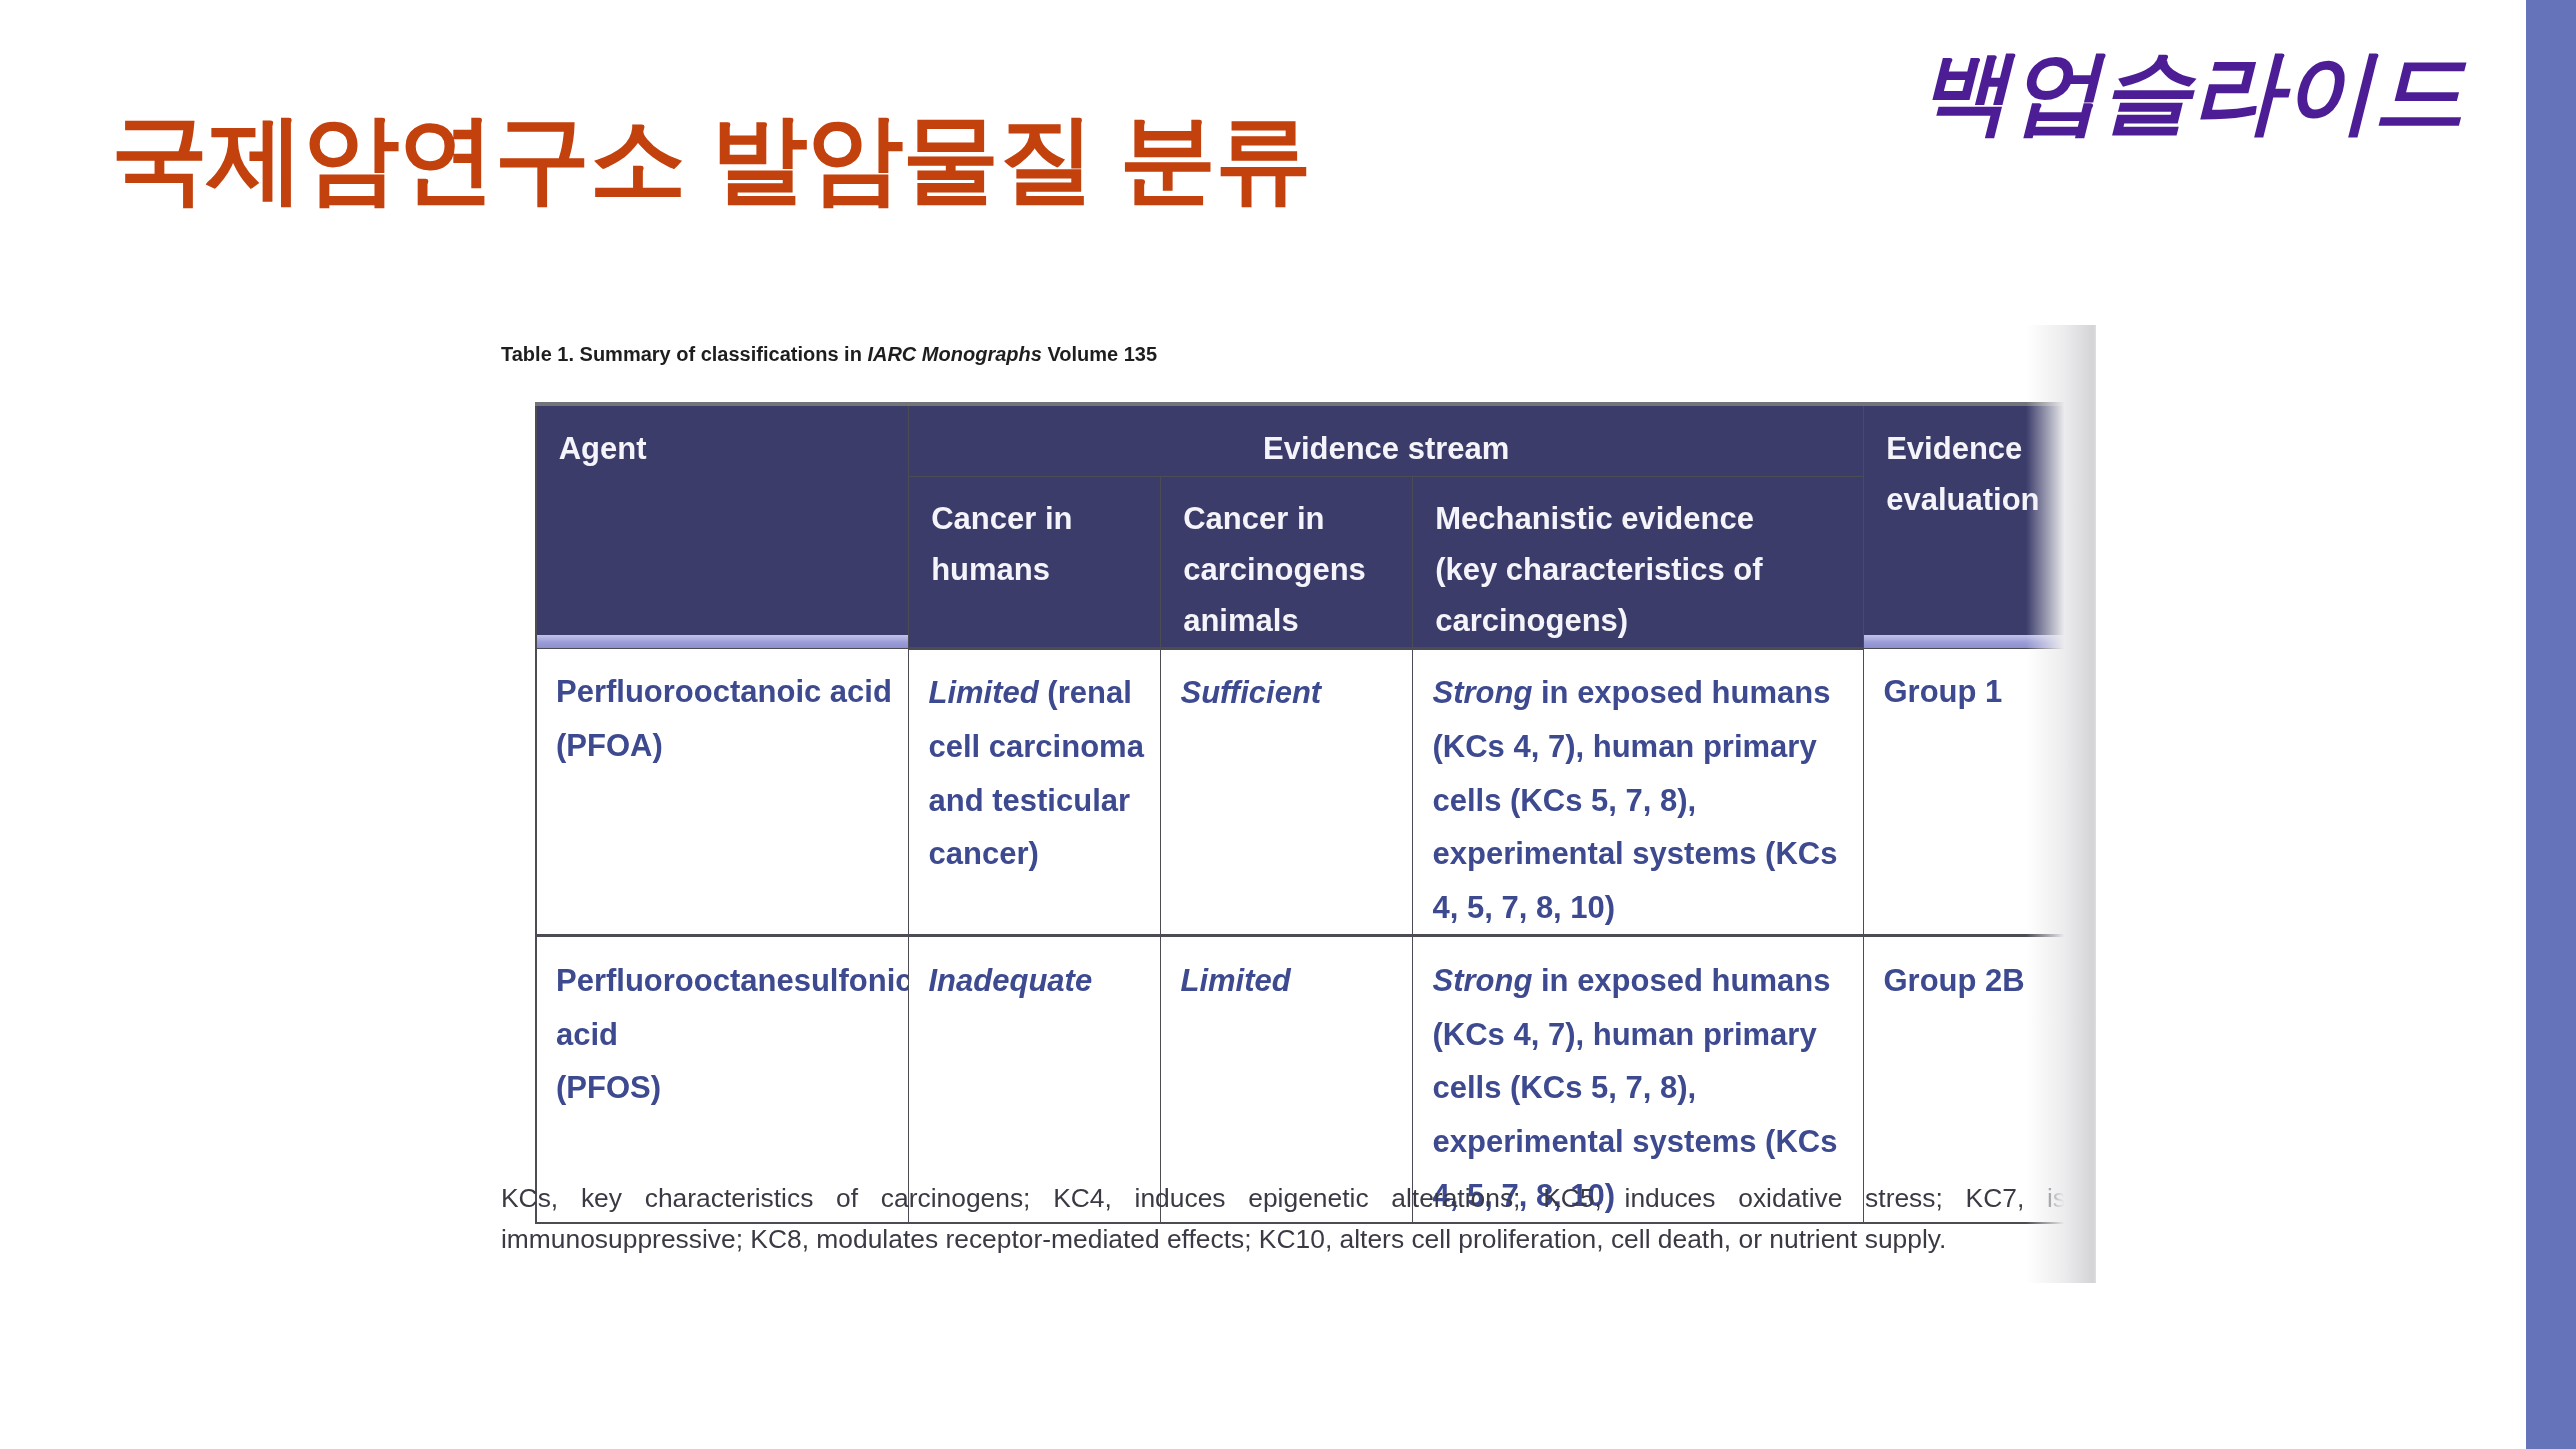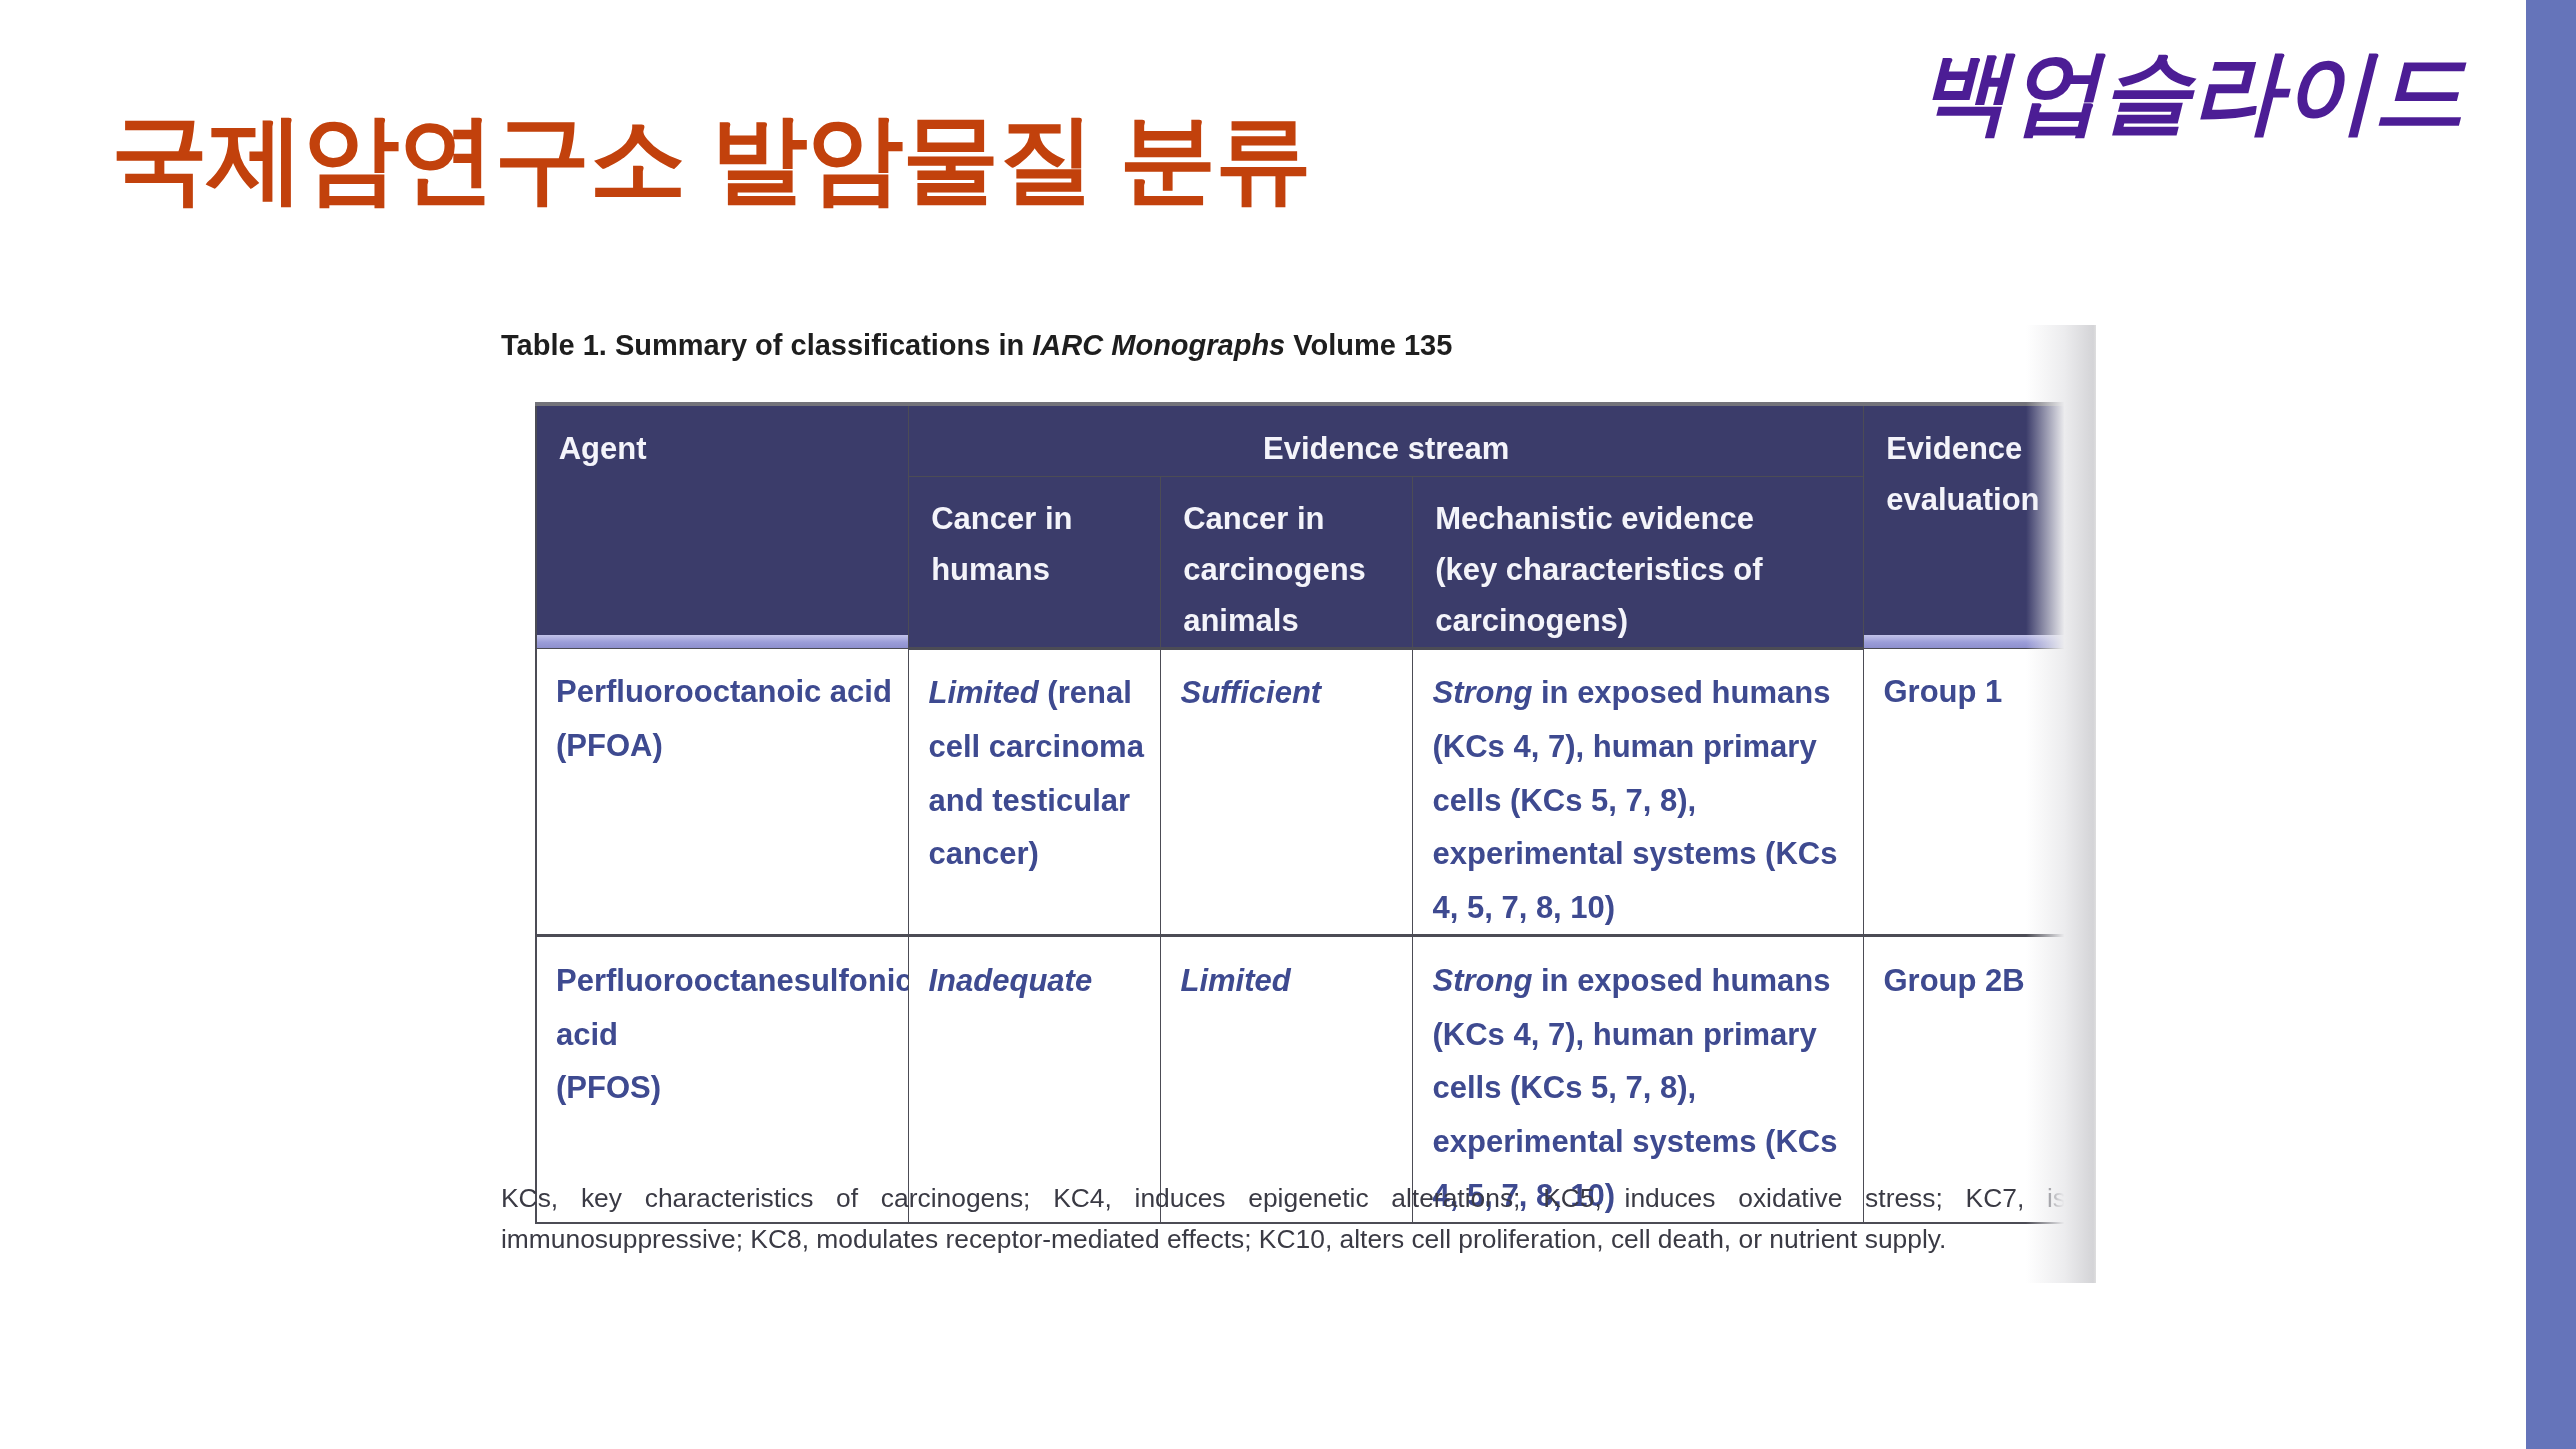--- a/index.html
+++ b/index.html
@@ -27,22 +27,22 @@
   .table-figure {
     position: absolute; left: 480px; top: 325px; width: 1616px; height: 958px;
     margin: 0; background: #ffffff; overflow: hidden;
   }
   .table-figure::after {
     content: ""; position: absolute; top: 0; bottom: 0; right: 0; width: 70px;
     background: linear-gradient(to right, rgba(255,255,255,0) 0%, #ececee 55%, #d4d4d7 96%, #dededf 100%);
     pointer-events: none;
   }
   .caption {
-    position: absolute; left: 21px; top: 4px;
-    font-size: 29px; font-weight: bold; color: #1e1e1e; white-space: nowrap;
+    position: absolute; left: 21px; top: 18px;
+    font-size: 20px; font-weight: bold; color: #1e1e1e; white-space: nowrap;
   }
 
   table.iarc {
     position: absolute; left: 9.7px; top: 77px;
     width: 1535px; table-layout: fixed; border-collapse: collapse;
     border: 2.6px solid #4c4c55; border-top: 4.5px solid #73737a;
     font-size: 31px; color: #3e4a90; margin-left: 45px;
   }
   .iarc th, .iarc td {
     border: 1.9px solid #4c4c55; vertical-align: top; text-align: left;

